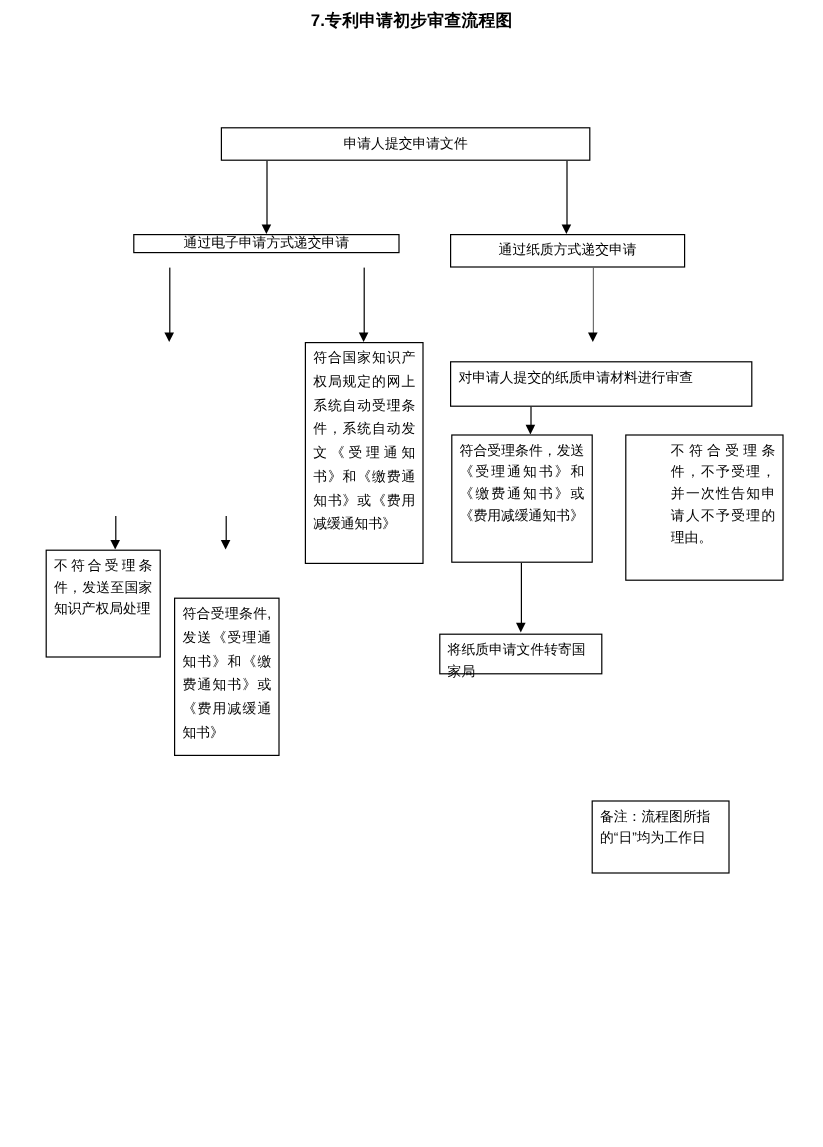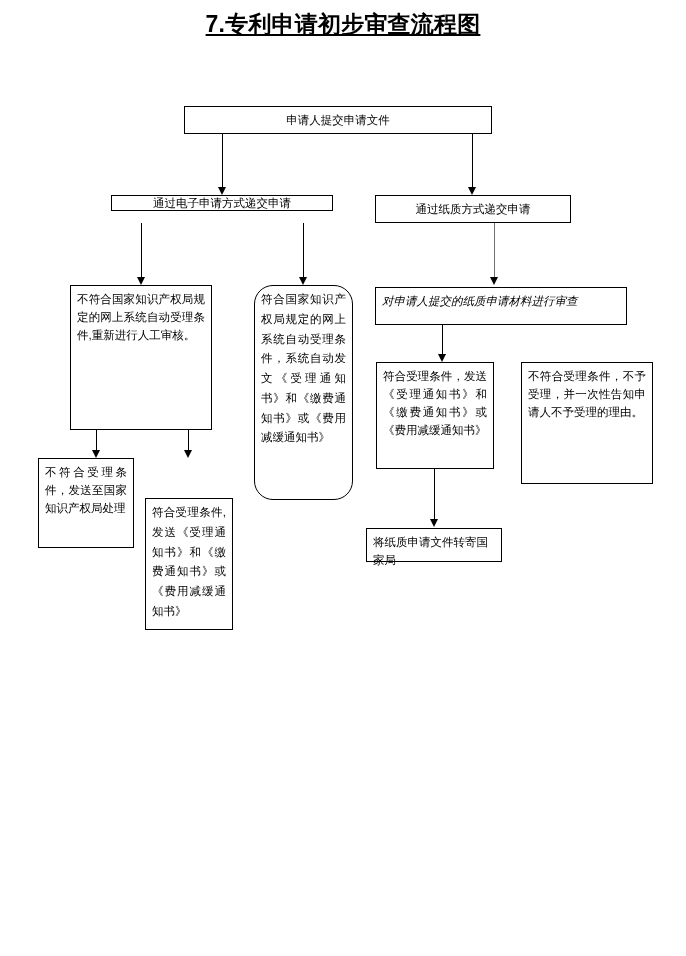--- a/index.html
+++ b/index.html
@@ -17,24 +17,23 @@
     height: 956px;
     background: #ffffff;
     overflow: hidden;
   }
   .title {
     position: absolute;
     left: 0;
     top: 9px;
     width: 686px;
     text-align: center;
-    font-size: 23px;
+    font-size: 14px;
     font-weight: bold;
     letter-spacing: 0.2px;
-    text-decoration: underline;
   }
   .node {
     position: absolute;
     box-sizing: border-box;
     border: 1px solid #000000;
     background: #ffffff;
     font-size: 11.5px;
     line-height: 1.58;
     color: #000000;
   }
@@ -116,46 +115,46 @@
   </div>
 
   <div class="node center vcenter" style="left:111px; top:195px; width:222px; height:16px;">
     <span class="txt">通过电子申请方式递交申请</span>
   </div>
 
   <div class="node center vcenter" style="left:375px; top:195px; width:196px; height:28px;">
     <span class="txt">通过纸质方式递交申请</span>
   </div>
 
-  <div class="node justify" style="left:70px; top:285px; width:142px; height:145px;">
-    <span class="txt">不符合国家知识产权局规定的网上系统自动受理条件,重新进行人工审核。</span>
-  </div>
 
-  <div class="node justify narrow" style="left:254px; top:285px; width:99px; height:215px;border-radius:19px;">
+  <div class="node justify narrow" style="left:254px; top:285px; width:99px; height:185px;">
     <span class="txt">符合国家知识产权局规定的网上系统自动受理条件，系统自动发文《受理通知书》和《缴费通知书》或《费用减缓通知书》</span>
   </div>
 
-  <div class="node" style="left:375px; top:287px; width:252px; height:38px;font-style:italic;">
+  <div class="node" style="left:375px; top:301px; width:252px; height:38px;">
     <span class="txt">对申请人提交的纸质申请材料进行审查</span>
   </div>
 
   <div class="node justify" style="left:376px; top:362px; width:118px; height:107px;">
     <span class="txt">符合受理条件，发送《受理通知书》和《缴费通知书》或《费用减缓通知书》</span>
   </div>
 
-  <div class="node justify" style="left:521px; top:362px; width:132px; height:122px;">
+  <div class="node justify" style="left:521px; top:362px; width:132px; height:122px;padding-left:31px;">
     <span class="txt">不符合受理条件，不予受理，并一次性告知申请人不予受理的理由。</span>
   </div>
 
   <div class="node justify" style="left:38px; top:458px; width:96px; height:90px;">
     <span class="txt">不符合受理条件，发送至国家知识产权局处理</span>
   </div>
 
   <div class="node justify narrow" style="left:145px; top:458px; width:88px; height:132px;margin-top:40px;">
     <span class="txt">符合受理条件,发送《受理通知书》和《缴费通知书》或《费用减缓通知书》</span>
   </div>
 
   <div class="node" style="left:366px; top:528px; width:136px; height:34px;">
     <span class="txt">将纸质申请文件转寄国家局</span>
   </div>
 
+  <div class="node" style="left:493px; top:667px; width:115px; height:61px;">
+    <span class="txt">备注：流程图所指的“日”均为工作日</span>
+  </div>
 
 </div>
 
 </body></html>

